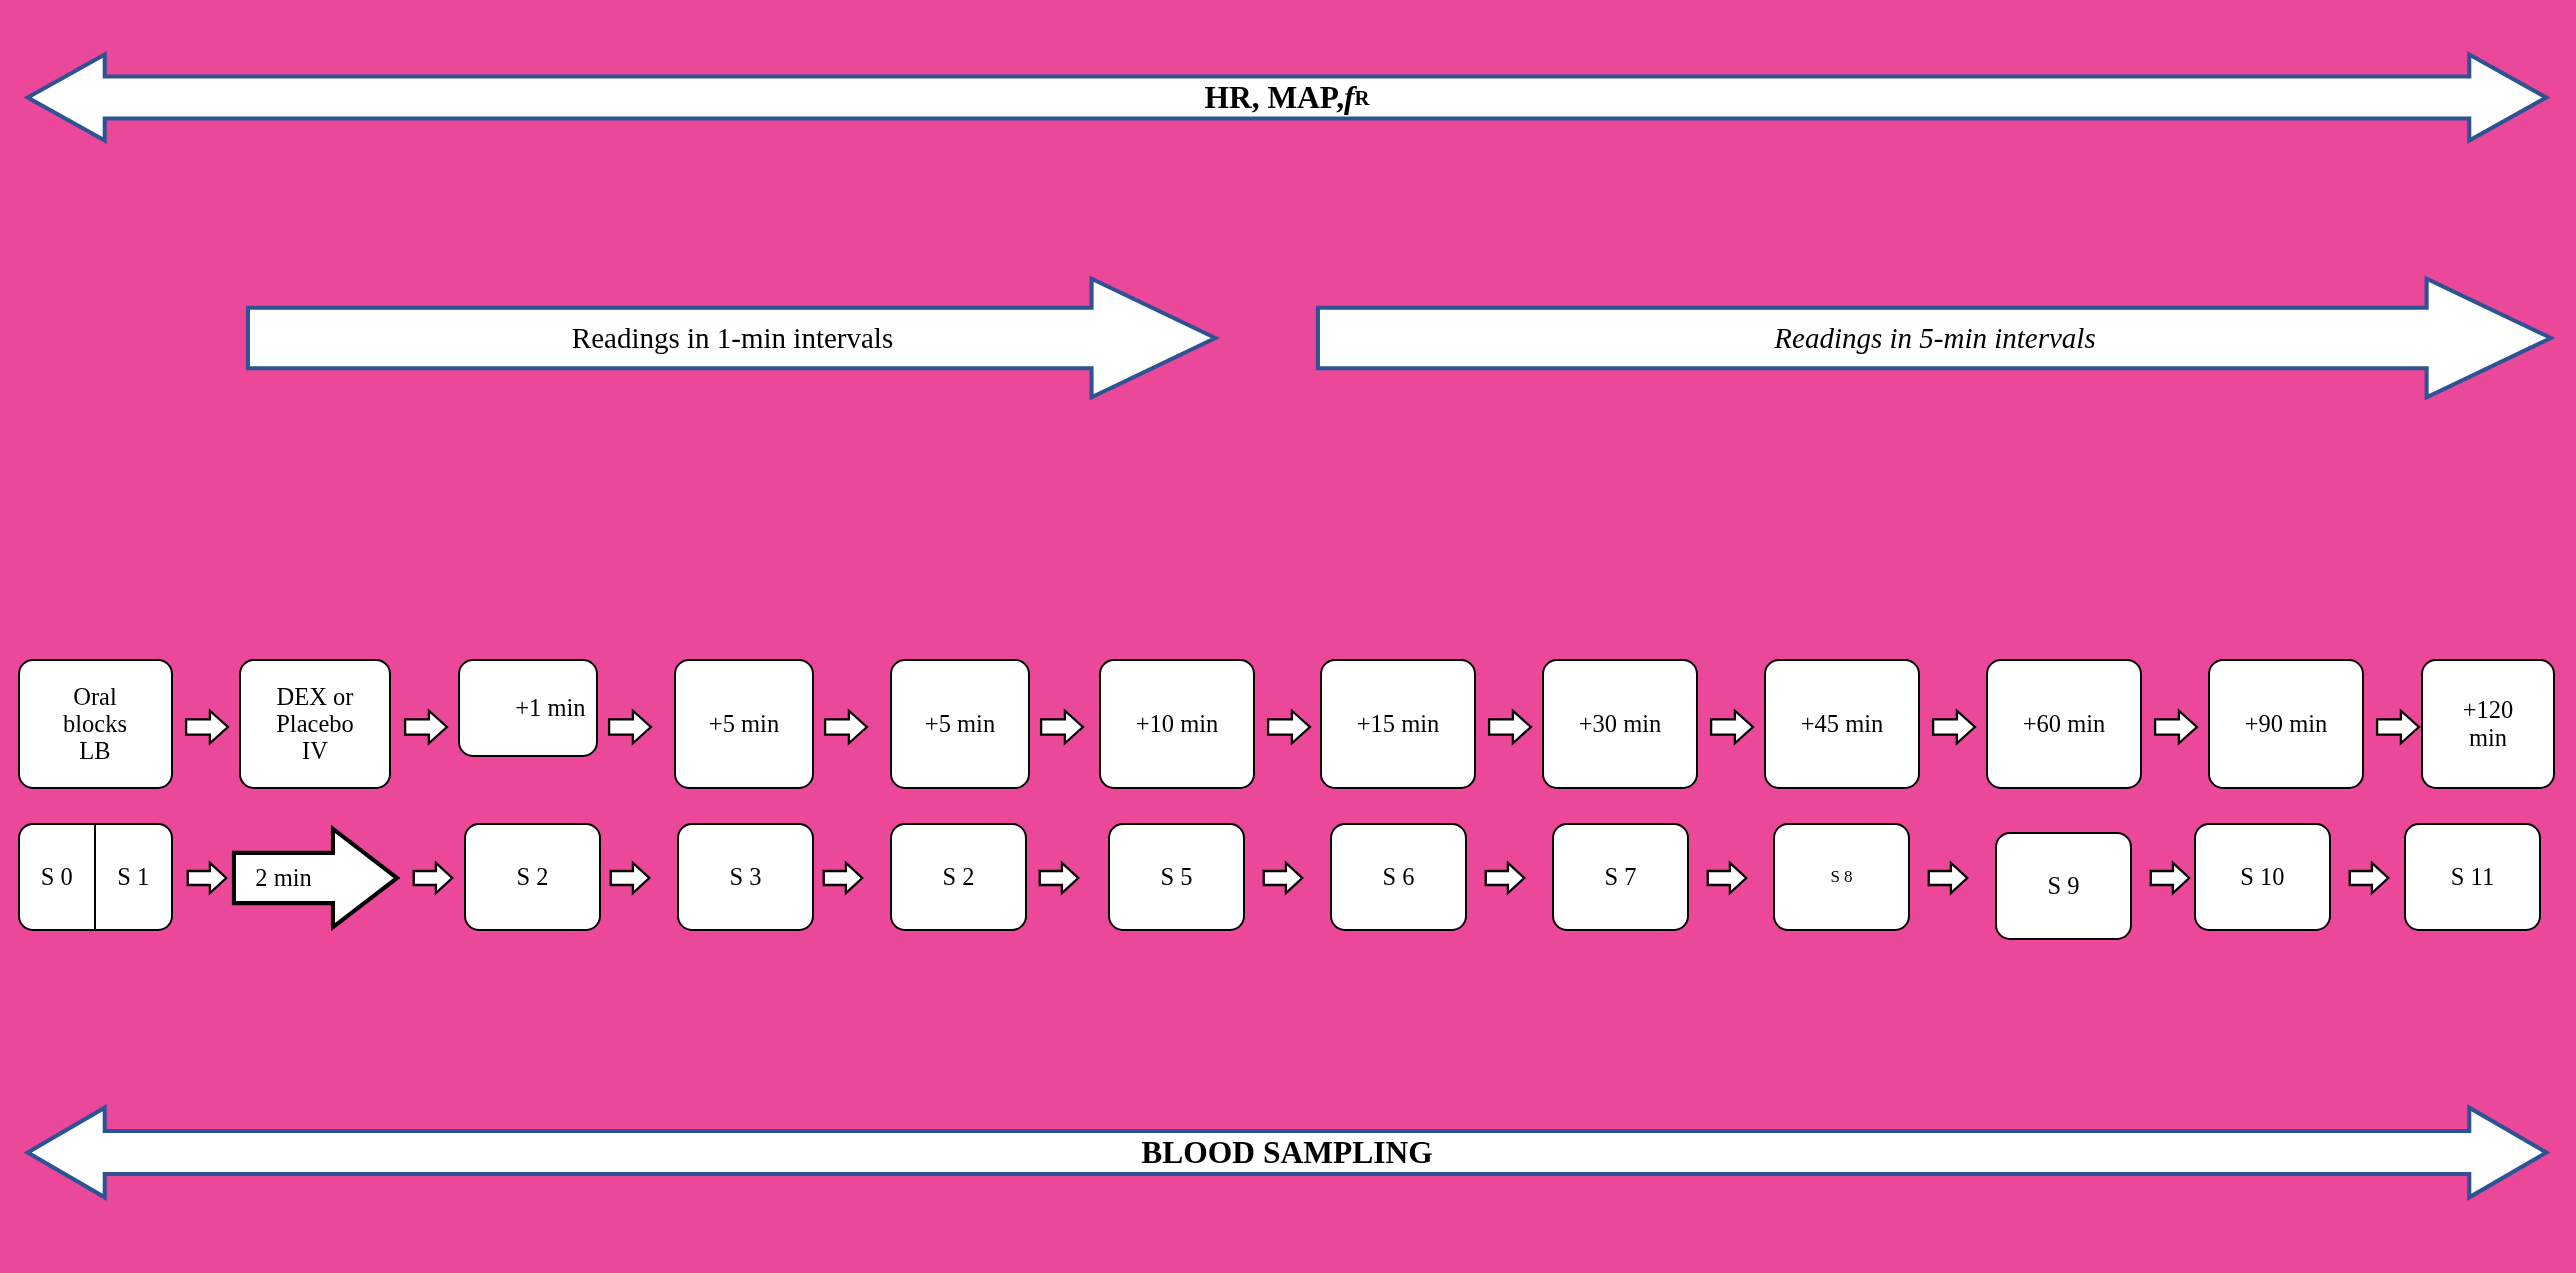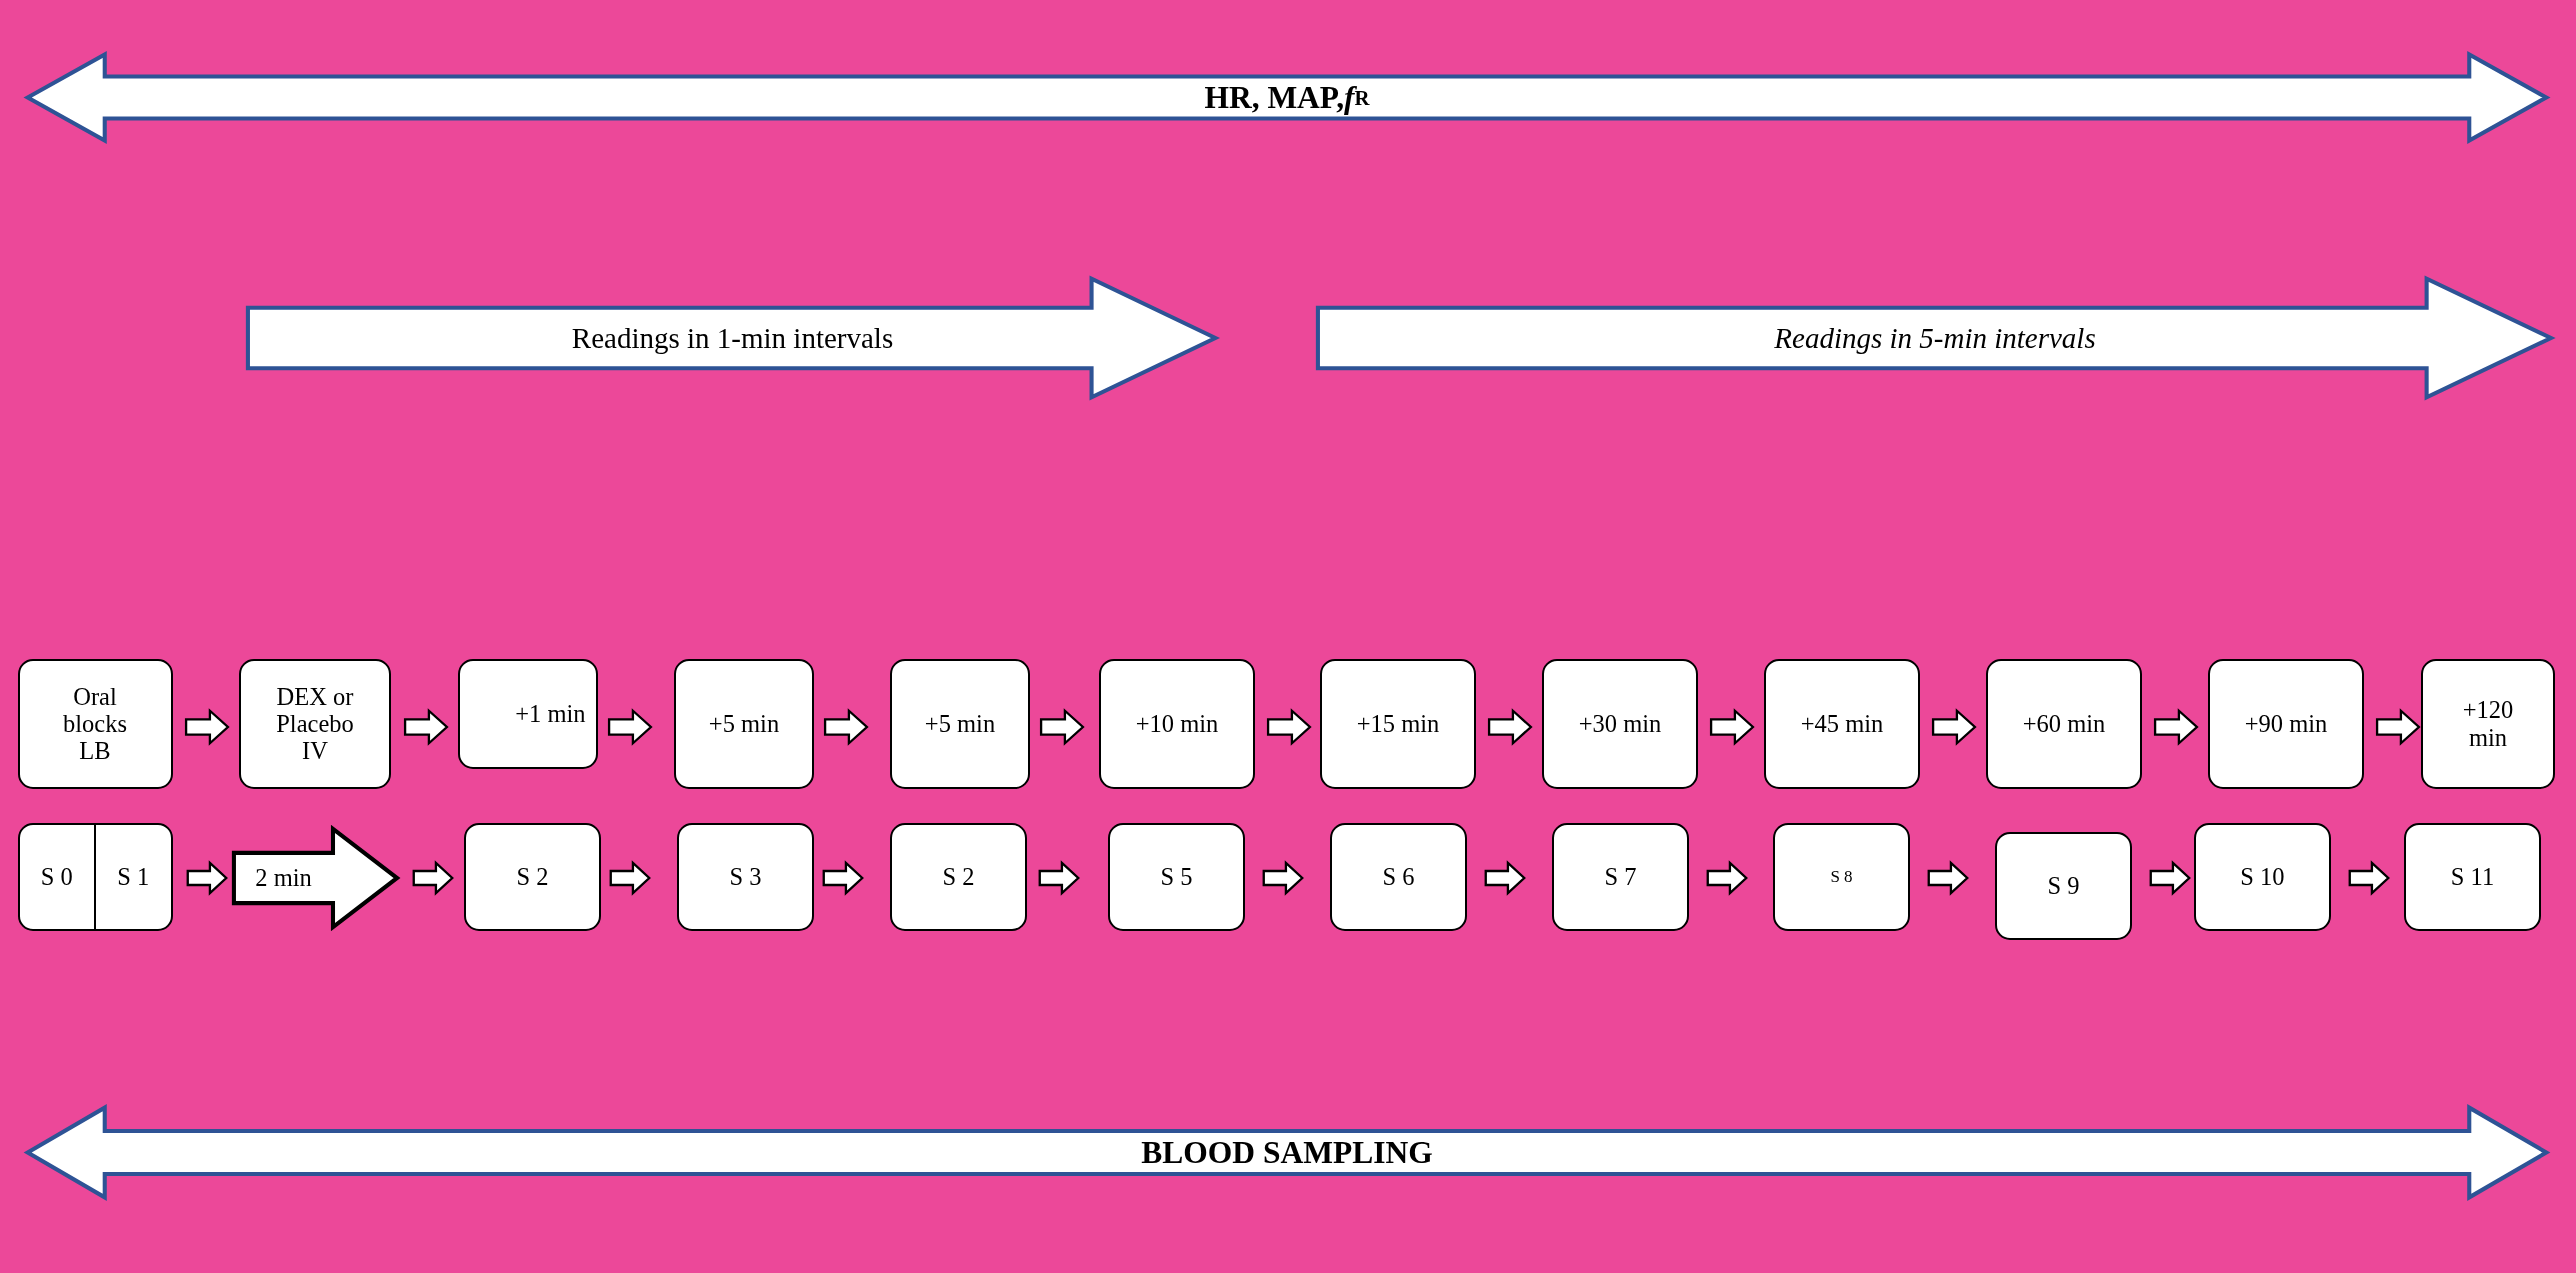--- a/index.html
+++ b/index.html
@@ -105,21 +105,21 @@
         <div>Placebo</div>
         <div>IV</div>
       </div>
     </div>
     <div class="chev" style="left:403px;top:55px;">
       <svg width="46" height="36" viewBox="0 0 78 62">
         <polygon points="3,18 44,18 44,3 75,31 44,59 44,44 3,44" fill="#ffffff" stroke="#000000" stroke-width="4" stroke-linejoin="miter"></polygon>
       </svg>
     </div>
 
-    <div class="rbox" style="left:458px;top:4.7px;width:140px;height:110px;font-size:24.5px;padding-left:47px;">
+    <div class="rbox" style="left:458px;top:4.7px;width:140px;height:98px;font-size:24.5px;padding-left:47px;">
       <span>+1 min</span>
     </div>
     <div class="chev" style="left:607px;top:55px;">
       <svg width="46" height="36" viewBox="0 0 78 62">
         <polygon points="3,18 44,18 44,3 75,31 44,59 44,44 3,44" fill="#ffffff" stroke="#000000" stroke-width="4" stroke-linejoin="miter"></polygon>
       </svg>
     </div>
 
     <div class="rbox" style="left:674px;top:4.7px;width:140px;height:130px;font-size:24.5px;">
       <span>+5 min</span>

